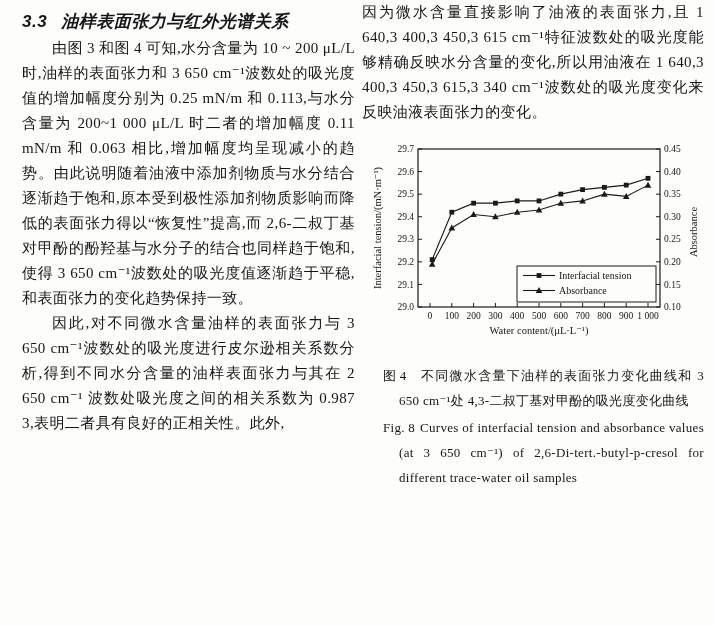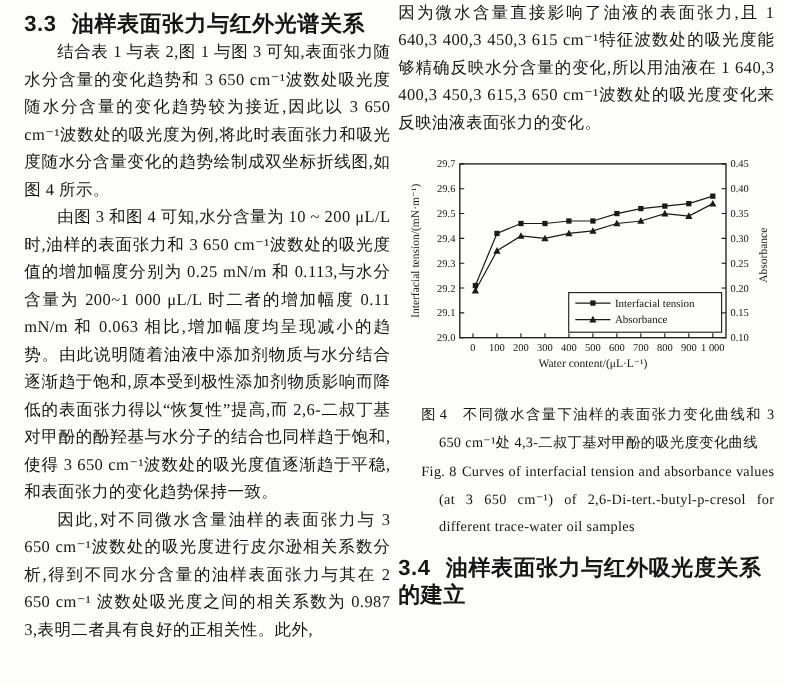--- a/index.html
+++ b/index.html
@@ -5,23 +5,23 @@
   html,body{margin:0;padding:0;background:#ffffff;}
   .page{
     position:relative;width:714px;height:625px;background:#fdfdfc;
     font-family:"Liberation Serif","DejaVu Serif",serif;color:#161616;
     overflow:hidden;
   }
   .col{position:absolute;top:0;}
   .col-left{left:22px;width:333px;}
   .col-right{left:362px;width:342px;}
   .sec-heading{
-    margin:10px 0 2px 0;font-size:20px;font-weight:bold;
+    margin:10px 0 2px 0;font-size:17px;font-weight:bold;
     font-family:"Liberation Sans","DejaVu Sans",sans-serif;
-    letter-spacing:0.5px;line-height:24px;
+    letter-spacing:0.5px;line-height:24px;font-style:italic;
   }
   .sec-num{margin-right:14px;}
   .para{
     margin:0;font-size:15px;line-height:25px;text-align:justify;
     letter-spacing:0.4px;
   }
   .para.indent{text-indent:2em;}
   .figure{margin:0;padding:0;}
   .chart-wrap{margin:14px 0 6px 6px;}
   .caption{
@@ -32,27 +32,26 @@
   .caption.zh{margin-top:8px;}
   svg text{font-family:"Liberation Serif","DejaVu Serif",serif;fill:#161616;}
 </style>
 </head>
 <body>
 
 <div class="page">
 
   <div class="col col-left">
     <h3 class="sec-heading"><span class="sec-num">3.3</span><span>油样表面张力与红外光谱关系</span></h3>
-    <p class="para indent">结合表 1 与表 2,图 1 与图 3 可知,表面张力随水分含量的变化趋势和 3 650 cm⁻¹波数处吸光度随水分含量的变化趋势较为接近,因此以 3 650 cm⁻¹波数处的吸光度为例,将此时表面张力和吸光度随水分含量变化的趋势绘制成双坐标折线图,如图 4 所示。</p>
     <p class="para indent">由图 3 和图 4 可知,水分含量为 10 ~ 200 μL/L 时,油样的表面张力和 3 650 cm⁻¹波数处的吸光度值的增加幅度分别为 0.25 mN/m 和 0.113,与水分含量为 200~1 000 μL/L 时二者的增加幅度 0.11 mN/m 和 0.063 相比,增加幅度均呈现减小的趋势。由此说明随着油液中添加剂物质与水分结合逐渐趋于饱和,原本受到极性添加剂物质影响而降低的表面张力得以“恢复性”提高,而 2,6-二叔丁基对甲酚的酚羟基与水分子的结合也同样趋于饱和,使得 3 650 cm⁻¹波数处的吸光度值逐渐趋于平稳,和表面张力的变化趋势保持一致。</p>
     <p class="para indent">因此,对不同微水含量油样的表面张力与 3 650 cm⁻¹波数处的吸光度进行皮尔逊相关系数分析,得到不同水分含量的油样表面张力与其在 2 650 cm⁻¹ 波数处吸光度之间的相关系数为 0.987 3,表明二者具有良好的正相关性。此外,</p>
   </div>
 
   <div class="col col-right">
-    <p class="para">因为微水含量直接影响了油液的表面张力,且 1 640,3 400,3 450,3 615 cm⁻¹特征波数处的吸光度能够精确反映水分含量的变化,所以用油液在 1 640,3 400,3 450,3 615,3 650 cm⁻¹波数处的吸光度变化来反映油液表面张力的变化。</p>
+    <p class="para">因为微水含量直接影响了油液的表面张力,且 1 640,3 400,3 450,3 615 cm⁻¹特征波数处的吸光度能够精确反映水分含量的变化,所以用油液在 1 640,3 400,3 450,3 615,3 340 cm⁻¹波数处的吸光度变化来反映油液表面张力的变化。</p>
 
     <figure class="figure">
       <div class="chart-wrap">
         <svg id="chart" width="336" height="212" viewBox="0 0 336 212">
             <rect x="50" y="10" width="242" height="158" fill="none" stroke="#1a1a1a" stroke-width="1.2"></rect>
             <line x1="61.990990990990994" y1="168" x2="61.990990990990994" y2="164" stroke="#1a1a1a" stroke-width="1"></line>
             <text x="61.990990990990994" y="180" text-anchor="middle" font-size="9.5">0</text>
             <line x1="83.7927927927928" y1="168" x2="83.7927927927928" y2="164" stroke="#1a1a1a" stroke-width="1"></line>
             <text x="83.7927927927928" y="180" text-anchor="middle" font-size="9.5">100</text>
             <line x1="105.5945945945946" y1="168" x2="105.5945945945946" y2="164" stroke="#1a1a1a" stroke-width="1"></line>
@@ -142,16 +141,15 @@
           </svg>
       </div>
       <div class="caption zh">
         <span class="cap-label">图 4</span><span>不同微水含量下油样的表面张力变化曲线和 3 650 cm⁻¹处 4,3-二叔丁基对甲酚的吸光度变化曲线</span>
       </div>
       <div class="caption en">
         <span class="cap-label">Fig. 8</span><span>Curves of interfacial tension and absorbance values (at 3 650 cm⁻¹) of 2,6-Di-tert.-butyl-p-cresol for different trace-water oil samples</span>
       </div>
     </figure>
 
-    <h3 class="sec-heading" style="margin-top:14px;"><span class="sec-num">3.4</span><span>油样表面张力与红外吸光度关系的建立</span></h3>
   </div>
 
 </div>
 
 </body></html>

